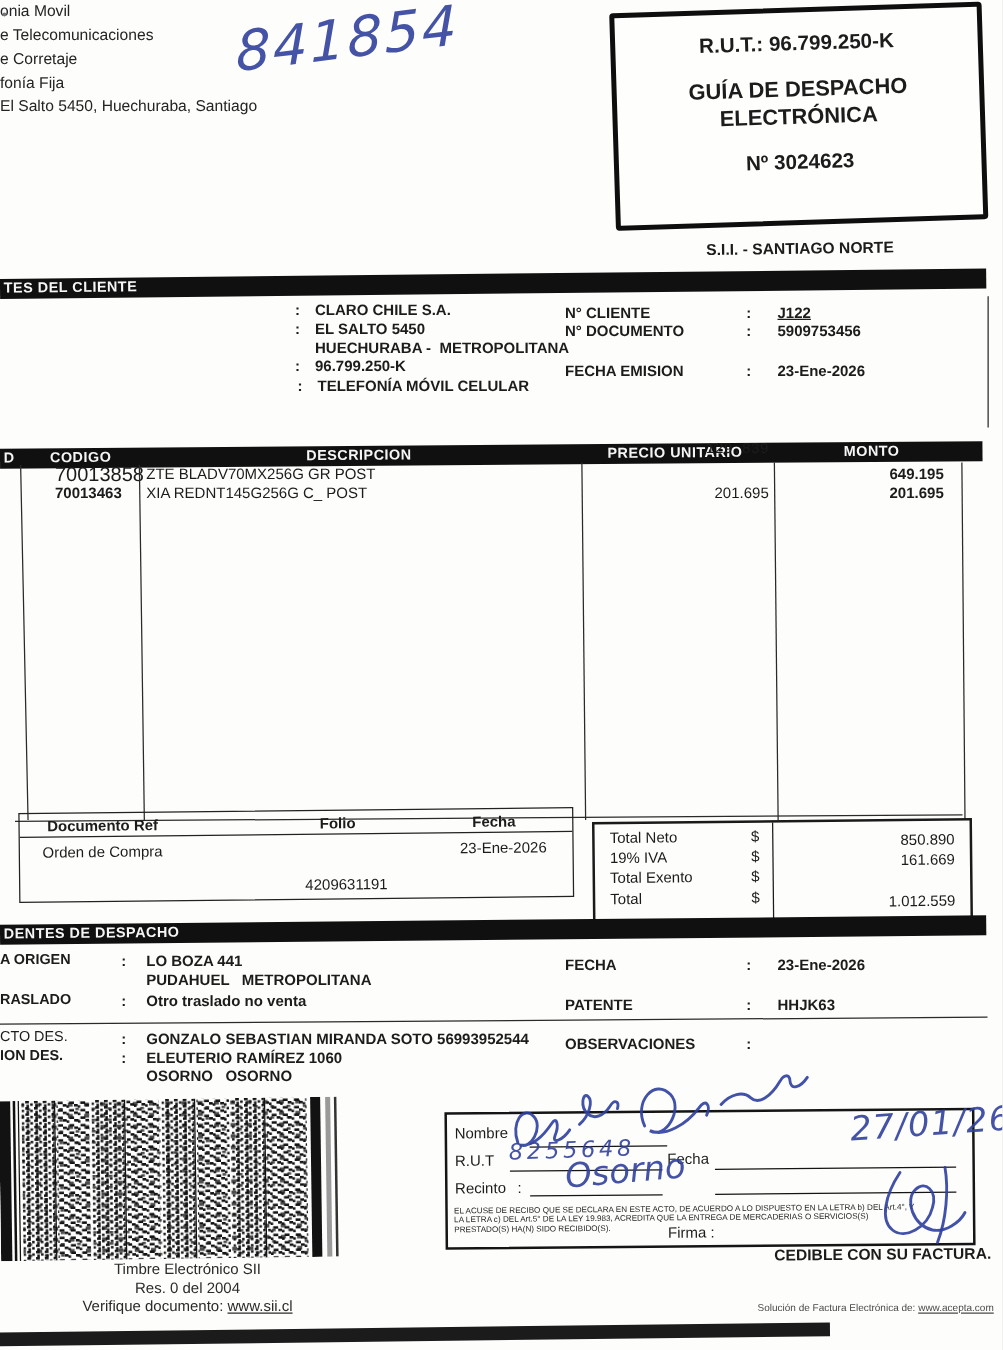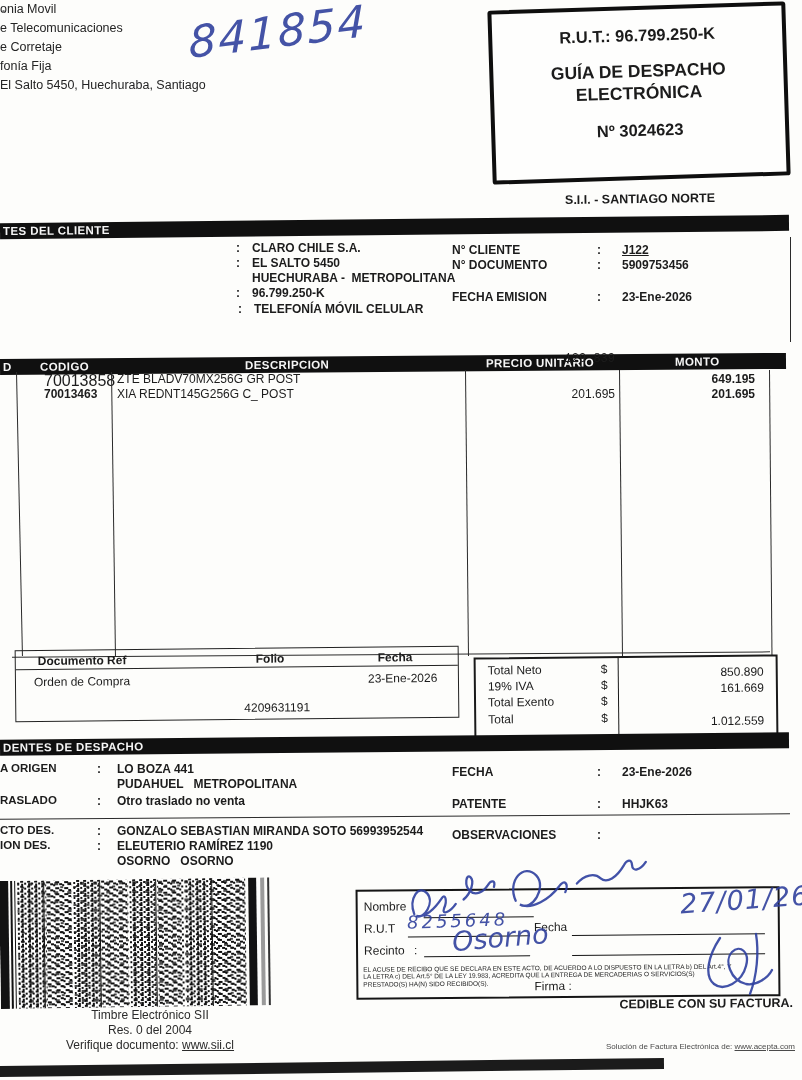--- a/index.html
+++ b/index.html
@@ -131,27 +131,27 @@
   <div class="abs label12" style="left:97px;top:762px;">:</div>
   <div class="abs label12" style="left:117px;top:762px;">LO BOZA 441</div>
   <div class="abs label12 pre" style="left:117px;top:777px;">PUDAHUEL   METROPOLITANA</div>
 
   <div class="abs" style="font-size:11.5px;font-weight:bold;left:0;top:794px;">RASLADO</div>
   <div class="abs label12" style="left:97px;top:794px;">:</div>
   <div class="abs label12" style="left:117px;top:794px;">Otro traslado no venta</div>
 
   <div class="hline" style="left:0;top:816px;width:790px;transform:rotate(-0.4deg);"></div>
 
-  <div class="abs" style="font-size:11.5px;font-weight:bold;left:0;top:824px;">CTO DES.</div>
+  <div class="abs" style="font-size:11.5px;font-weight:normal;left:0;top:824px;">CTO DES.</div>
   <div class="abs label12" style="left:97px;top:824px;">:</div>
   <div class="abs label12" style="left:117px;top:824px;">GONZALO SEBASTIAN MIRANDA SOTO 56993952544</div>
 
   <div class="abs" style="font-size:11.5px;font-weight:bold;left:0;top:839px;">ION DES.</div>
   <div class="abs label12" style="left:97px;top:839px;">:</div>
-  <div class="abs label12" style="left:117px;top:839px;">ELEUTERIO RAMÍREZ 1190</div>
+  <div class="abs label12" style="left:117px;top:839px;">ELEUTERIO RAMÍREZ 1060</div>
   <div class="abs label12 pre" style="left:117px;top:854px;">OSORNO   OSORNO</div>
 
   <div class="abs label12" style="left:452px;top:765px;">FECHA</div>
   <div class="abs label12" style="left:597px;top:765px;">:</div>
   <div class="abs label12" style="left:622px;top:765px;">23-Ene-2026</div>
   <div class="abs label12" style="left:452px;top:797px;">PATENTE</div>
   <div class="abs label12" style="left:597px;top:797px;">:</div>
   <div class="abs label12" style="left:622px;top:797px;">HHJK63</div>
   <div class="abs label12" style="left:452px;top:828px;">OBSERVACIONES</div>
   <div class="abs label12" style="left:597px;top:828px;">:</div>

